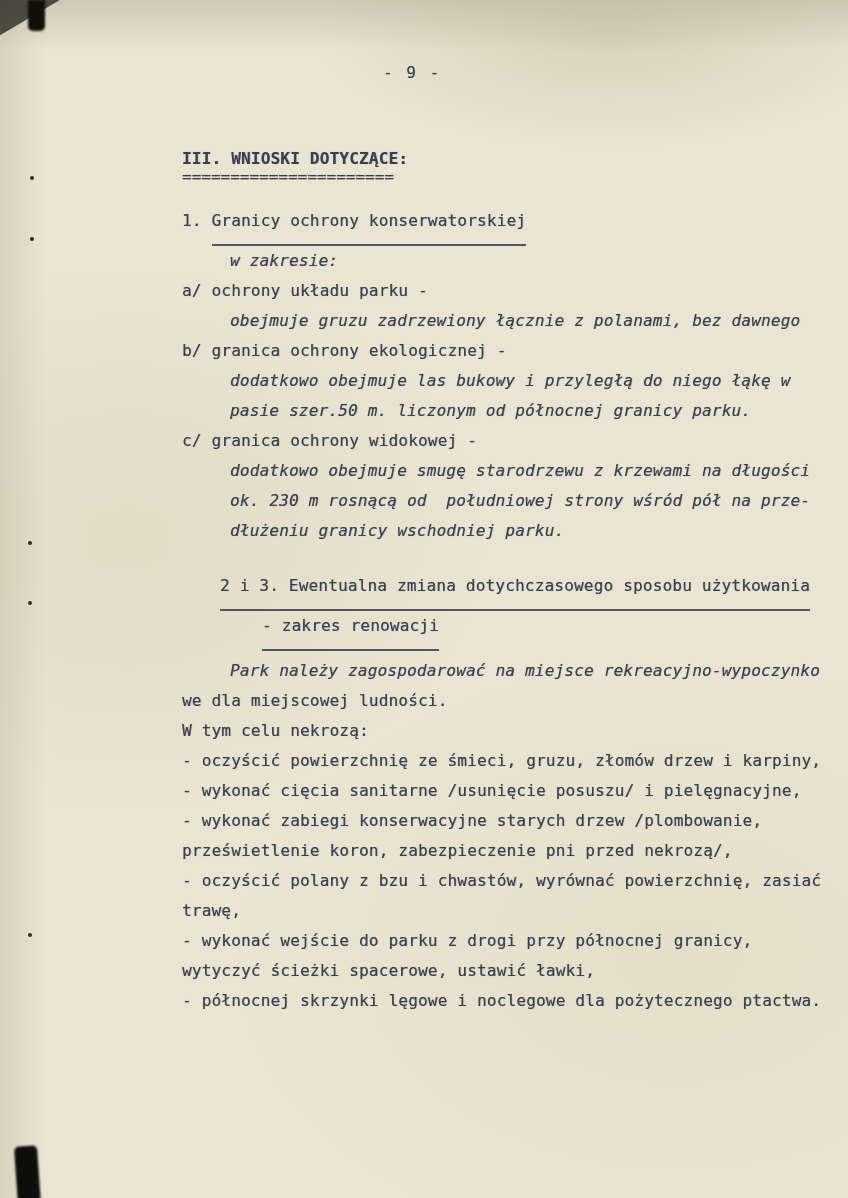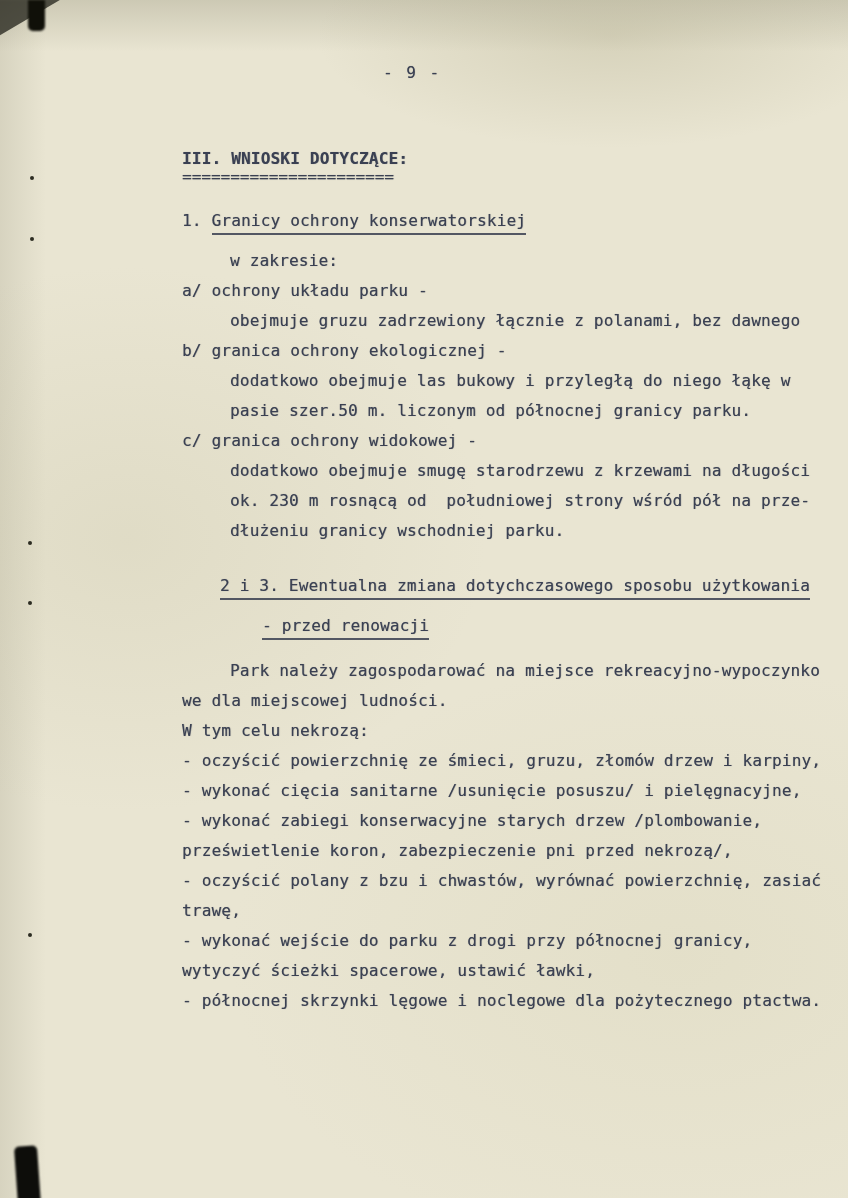--- a/index.html
+++ b/index.html
@@ -40,26 +40,26 @@
     letter-spacing: 2px;
     margin-left: -24px;
     white-space: pre;
   }
   .heading    { margin-top: 56px; font-weight: bold; }
   .rule       { margin-top: -12px; letter-spacing: 0; }
   .s1-title   { margin-top: 14px; }
   .mt10       { margin-top: 10px; }
   .mt15       { margin-top: 15px; }
   .mt25       { margin-top: 25px; text-align: center; }
-  .ind1       { margin-left: 230px; }  
+  .ind1       { margin-left: 230px; font-style: italic; }  
   .ind2       { }  
   .ind3       { margin-left: 262px; }  
   .u {
     border-bottom: 2px solid rgba(56,62,80,0.85);
-    padding-bottom: 3px;
+    padding-bottom: 14px;
   }
   
   .art { position: absolute; pointer-events: none; }
   .corner-wedge {
     top: -6px; left: -8px; width: 78px; height: 46px;
     background: rgba(32,32,24,0.75);
     clip-path: polygon(0 0, 100% 0, 0 100%);
     filter: blur(3px);
   }
   .top-mark {
@@ -118,21 +118,21 @@
     <div class="l ind1">pasie szer.50 m. liczonym od północnej granicy parku.</div>
 
     <div class="l">c/ granica ochrony widokowej -</div>
     <div class="l ind1">dodatkowo obejmuje smugę starodrzewu z krzewami na długości</div>
     <div class="l ind1">ok. 230 m rosnącą od  południowej strony wśród pół na prze-</div>
     <div class="l ind1">dłużeniu granicy wschodniej parku.</div>
   </section>
 
   <section>
     <div class="l mt25"><span class="u">2 i 3. Ewentualna zmiana dotychczasowego sposobu użytkowania</span></div>
-    <div class="l ind3 mt10"><span class="u">- przed renowacji</span></div>
+    <div class="l ind3 mt10"><span class="u">- zakres renowacji</span></div>
 
     <div class="l ind1 mt15">Park należy zagospodarować na miejsce rekreacyjno-wypoczynko</div>
     <div class="l">we dla miejscowej ludności.</div>
     <div class="l">W tym celu nekrozą:</div>
 
     <div class="l">- oczyścić powierzchnię ze śmieci, gruzu, złomów drzew i karpiny,</div>
     <div class="l">- wykonać cięcia sanitarne /usunięcie posuszu/ i pielęgnacyjne,</div>
     <div class="l">- wykonać zabiegi konserwacyjne starych drzew /plombowanie,</div>
     <div class="l ind2">prześwietlenie koron, zabezpieczenie pni przed nekrozą/,</div>
     <div class="l">- oczyścić polany z bzu i chwastów, wyrównać powierzchnię, zasiać</div>

